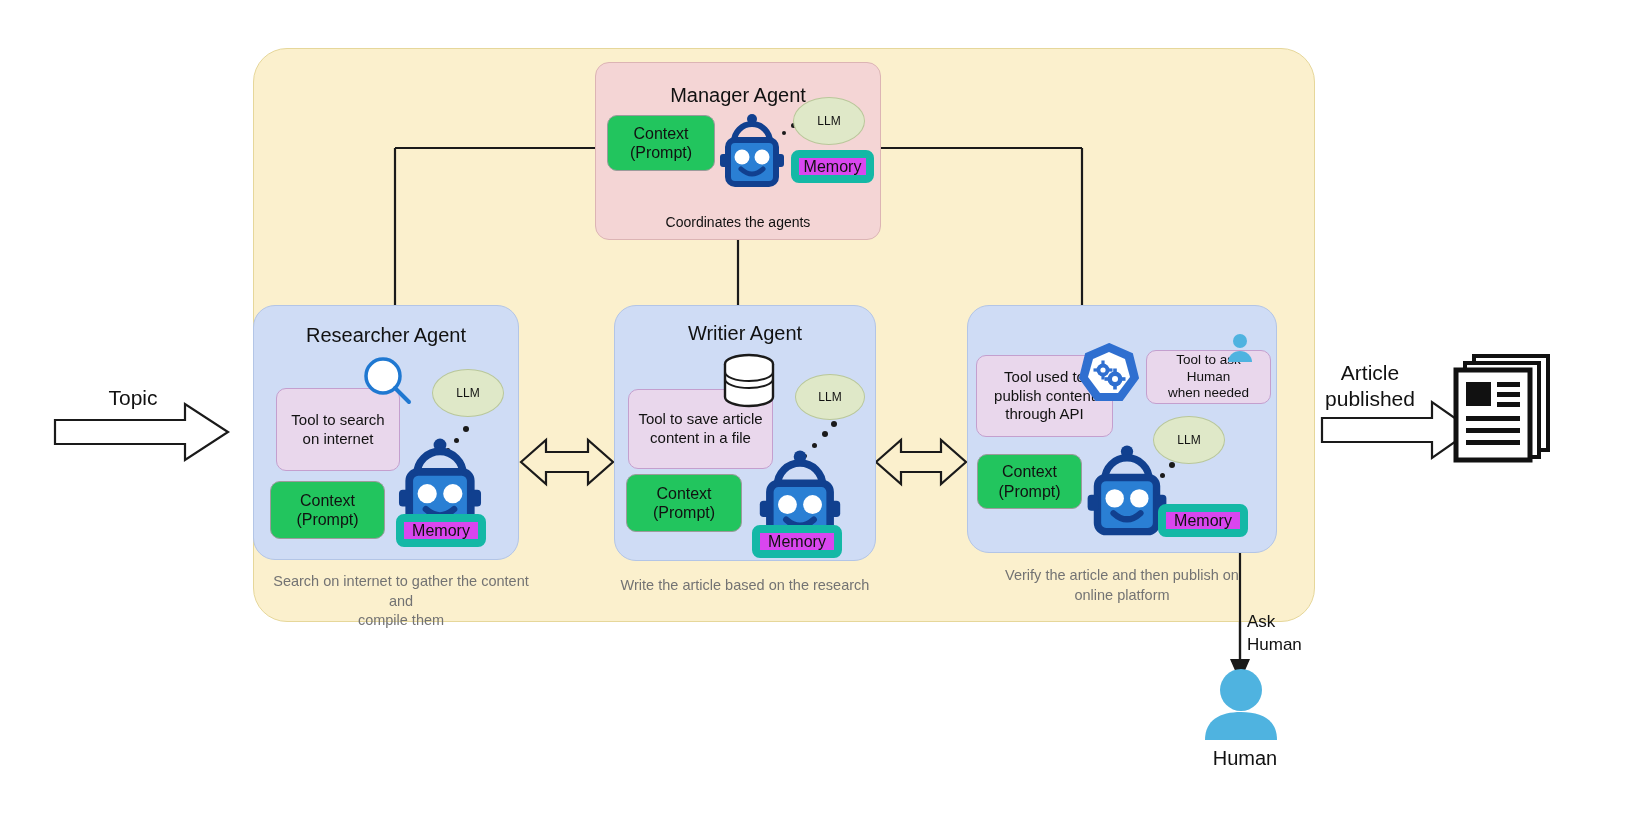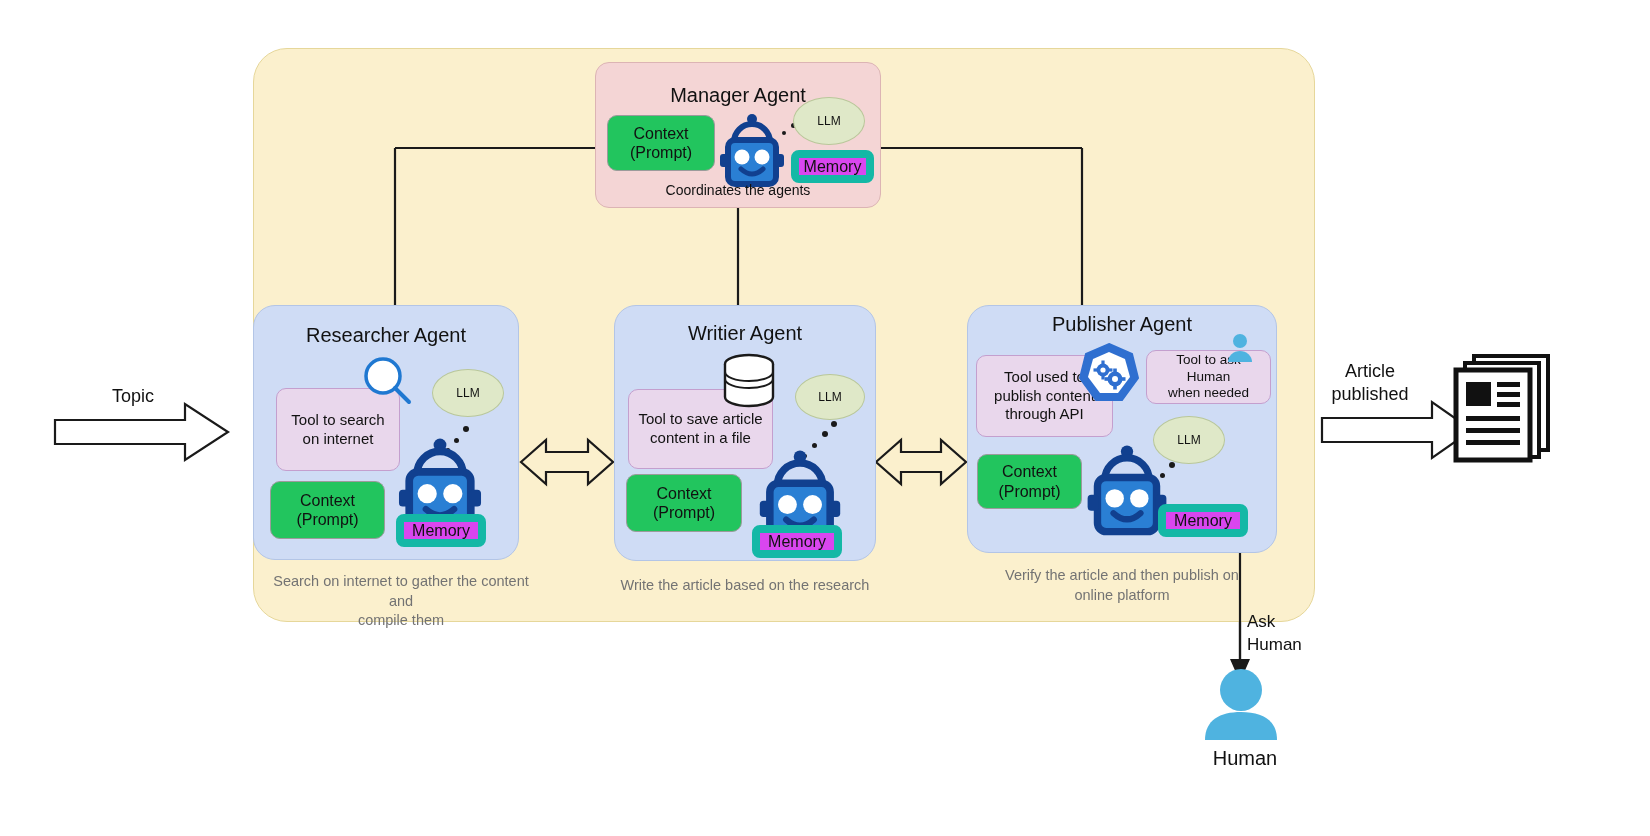--- a/index.html
+++ b/index.html
@@ -29,21 +29,21 @@
     width: 1062px; height: 574px;
     background: #fbf0cd;
     border: 1px solid #e6d79a;
     border-radius: 34px;
     box-sizing: border-box;
   }
 
   
   #manager-agent {
     left: 595px; top: 62px;
-    width: 286px; height: 146px;
+    width: 286px; height: 178px;
     background: #f4d5d5;
     border: 1px solid #dcb4b4;
     border-radius: 14px;
     box-sizing: border-box;
   }
   .agent-title {
     position: absolute;
     left: 0; right: 0;
     text-align: center;
     font-size: 20px;
@@ -147,21 +147,21 @@
     color: #737373;
   }
   #researcher-caption { left: 265px; top: 572px; width: 272px; }
   #writer-caption     { left: 614px; top: 576px; width: 262px; }
   #publisher-caption  { left: 967px; top: 566px; width: 310px; }
 
   
   .flow-label {
     position: absolute;
     text-align: center;
-    font-size: 18px;
+    font-size: 21px;
     line-height: 1.25;
     color: #111;
   }
   #topic-label  { left: 58px;  top: 385px; width: 150px; }
   #output-label { left: 1300px; top: 360px; width: 140px; }
   #ask-human-label { left: 1247px; top: 611px; width: 100px; font-size: 17px; line-height: 1.35; text-align: left;}
   #human-label { left: 1165px; top: 746px; width: 160px; font-size: 20px; }
 
   svg.overlay {
     position: absolute;
@@ -362,21 +362,20 @@
     <div class="memory-box" style="left:137px; top:219px; width:90px; height:33px;">
       <span>Memory</span>
     </div>
   </div>
 
   <div class="panel-caption" id="writer-caption">
     <div>Write the article based on the research</div>
   </div>
 
   <div class="abs agent-panel" id="publisher-agent">
-    <div class="agent-title" style="top:7px;">Publisher Agent</div>
 
     <div class="tool-box" style="left:8px; top:49px; width:137px; height:82px; flex-direction:column;">
       <span>Tool used to</span>
       <span>publish content</span>
       <span>through API</span>
     </div>
 
     <div class="abs" style="left:108px; top:36px;">
       <svg width="66" height="66" viewBox="0 0 66 66">
         <polygon points="33,2 56,12 62,36 46,58 20,58 4,36 10,12" fill="#2f6fd0" stroke="#2f6fd0" stroke-width="2"></polygon>

